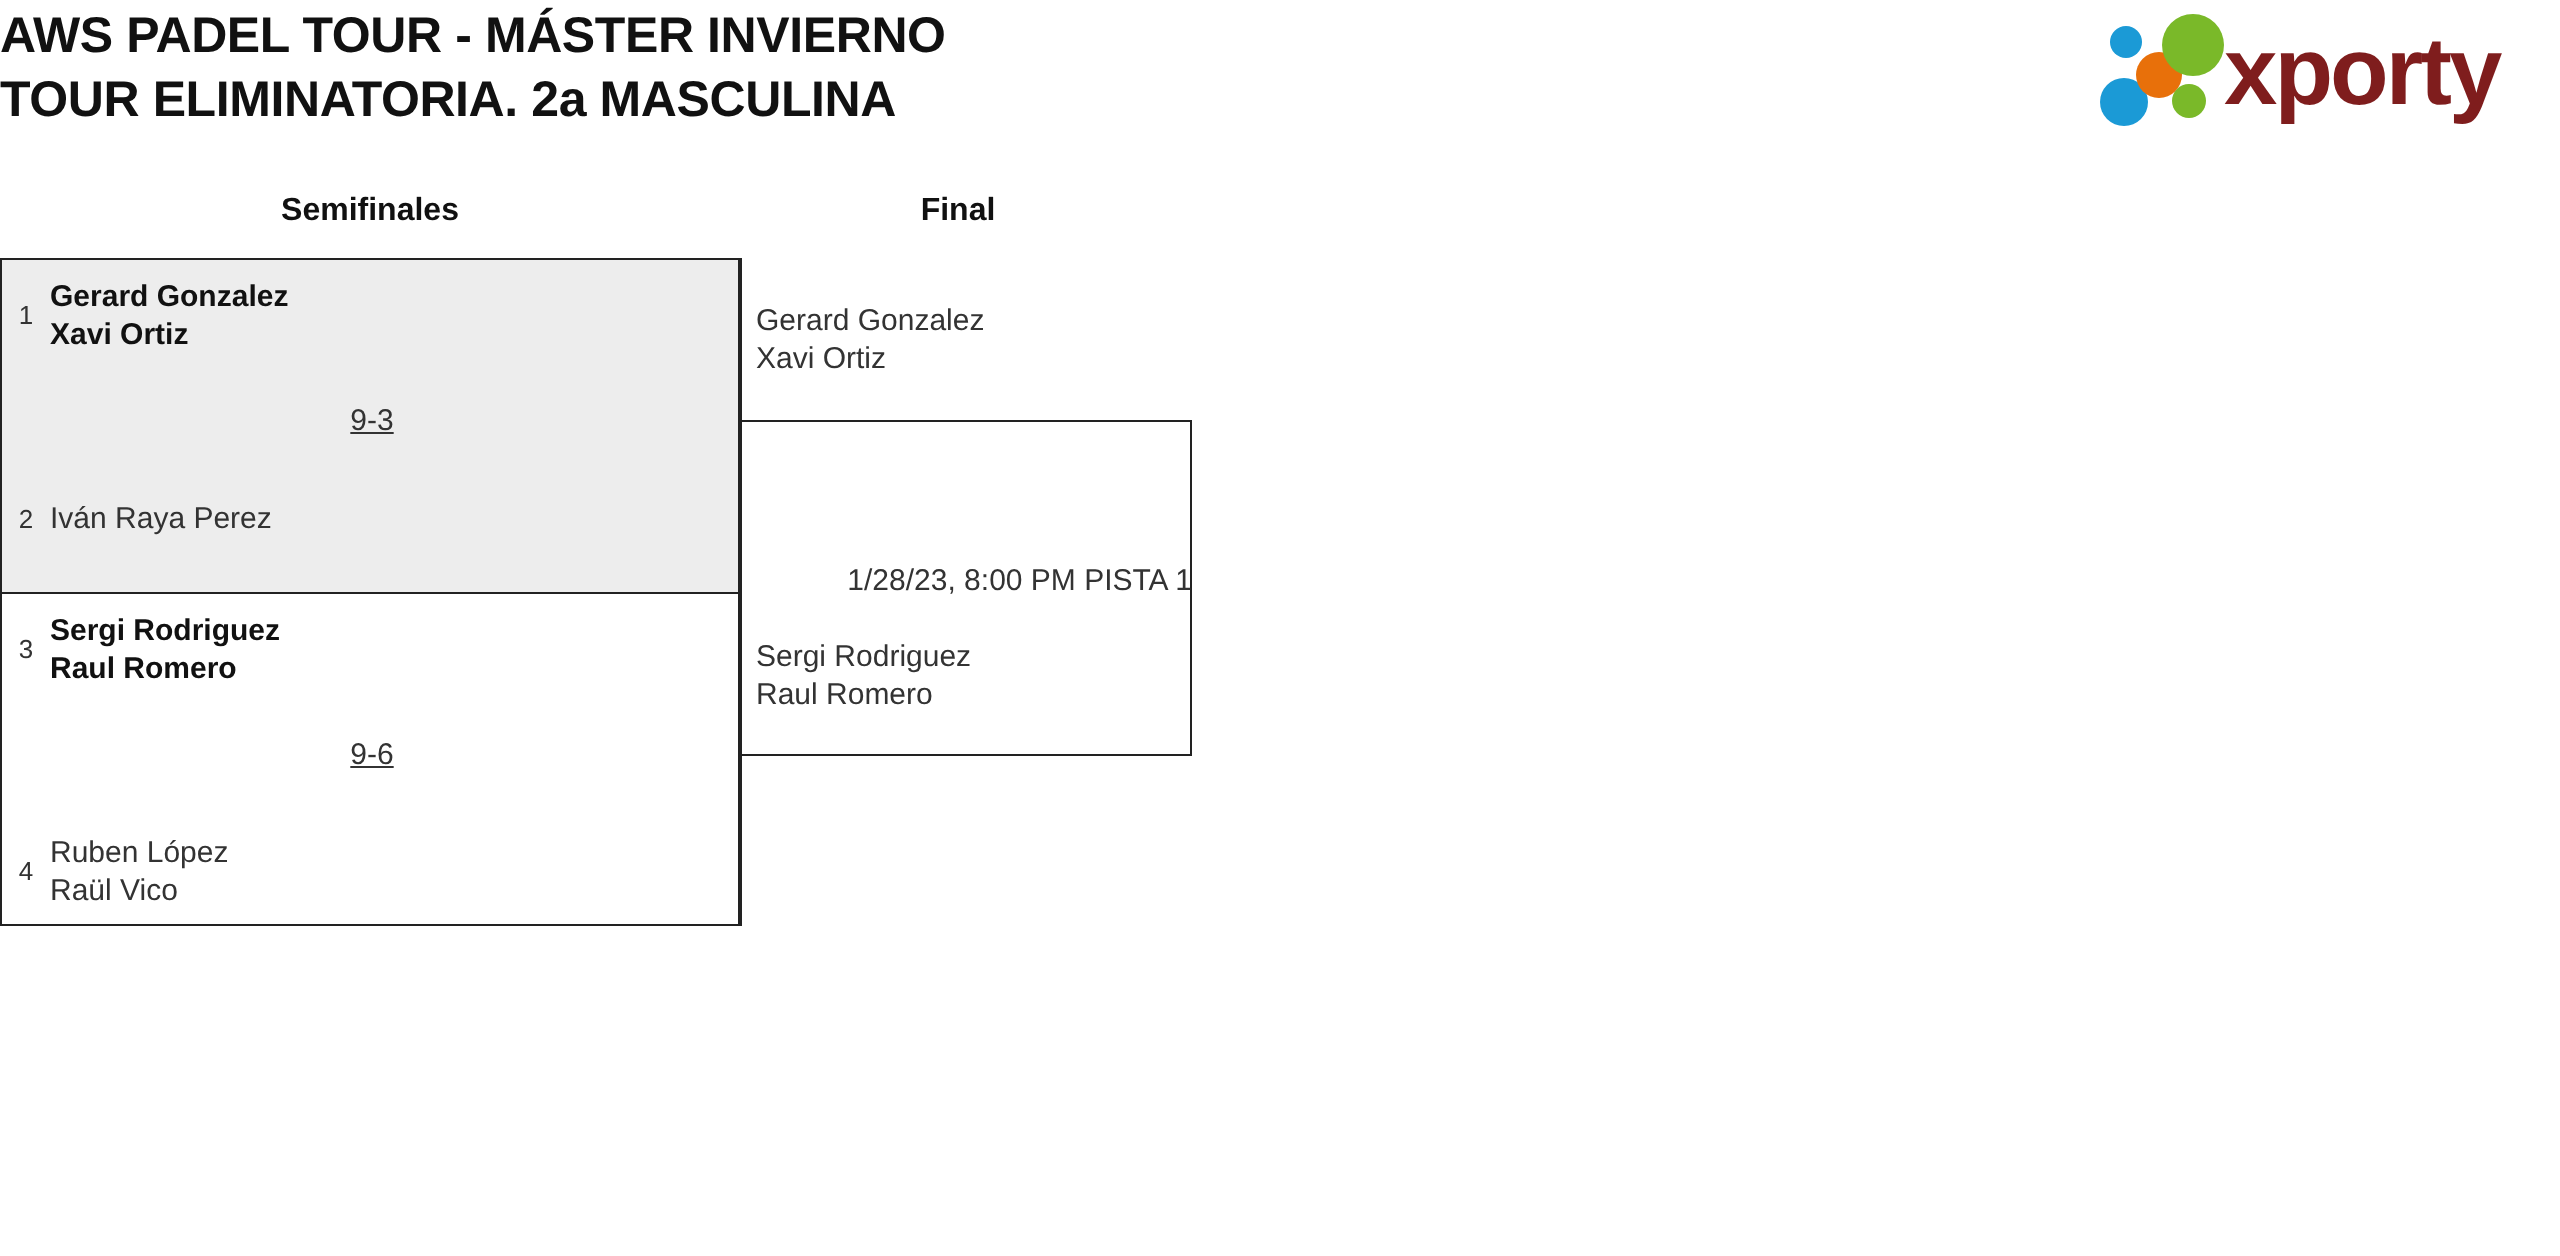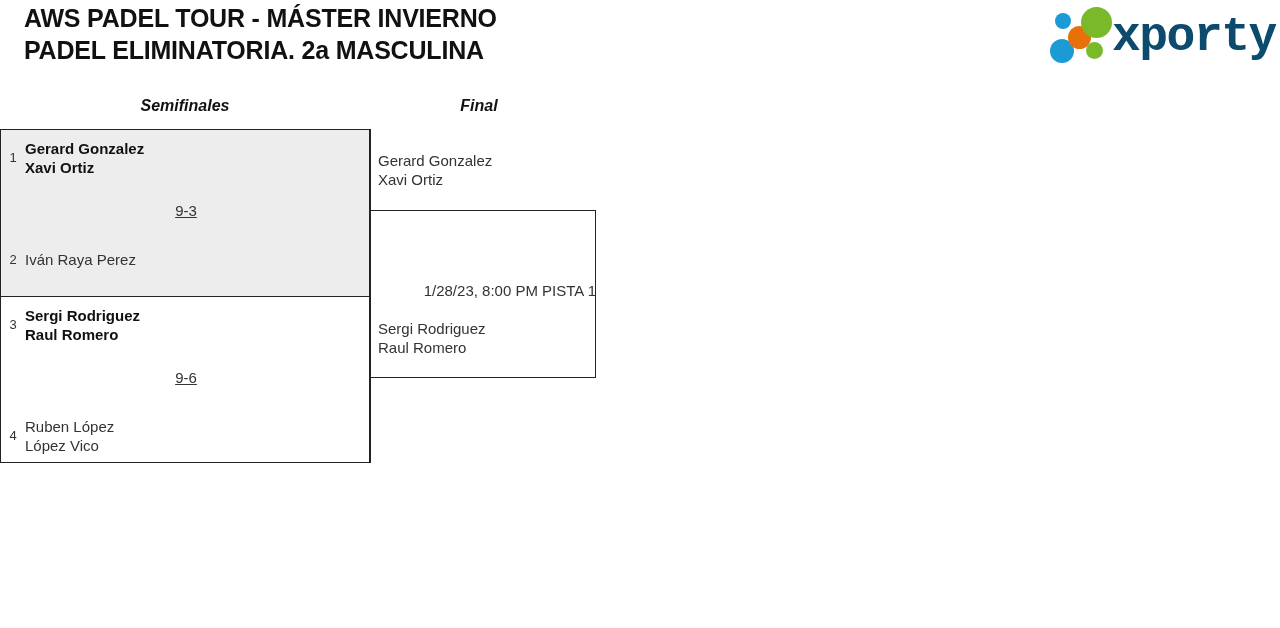--- a/index.html
+++ b/index.html
@@ -26,21 +26,20 @@
     top: 0; left: 0;
     width: 1280px;
     height: 80px;
   }
 
   .title-block {
     position: absolute;
     left: 0;
     top: 2px;
     width: 900px;
-    padding-left: 24px;
   }
 
   .title-line {
     font-size: 25px;
     font-weight: bold;
     line-height: 32px;
     letter-spacing: -0.2px;
     color: #111111;
     white-space: nowrap;
   }
@@ -90,21 +89,20 @@
     width: 1280px;
   }
 
   .round-header {
     position: absolute;
     font-size: 16px;
     font-weight: bold;
     color: #111111;
     text-align: center;
     top: 5px;
-    font-style: italic;
   }
   .round-header.semis { left: 0;   width: 370px; }
   .round-header.final { left: 366px; width: 226px; }
 
   
   .col-semis {
     position: absolute;
     left: 0;
     top: 37px;
     width: 370px;
@@ -212,32 +210,32 @@
   }
 </style>
 </head>
 <body>
 
 <div class="page">
 
   <div class="header">
     <div class="title-block">
       <div class="title-line">AWS PADEL TOUR - MÁSTER INVIERNO</div>
-      <div class="title-line">PADEL ELIMINATORIA. 2a MASCULINA</div>
+      <div class="title-line">TOUR ELIMINATORIA. 2a MASCULINA</div>
     </div>
 
     <div class="logo">
       <div class="logo-mark">
         <span class="dot dot-blue-top" style="background: rgb(27, 154, 214);"></span>
         <span class="dot dot-blue-bottom" style="background: rgb(27, 154, 214);"></span>
         <span class="dot dot-orange" style="background: rgb(232, 112, 10);"></span>
         <span class="dot dot-green-big" style="background: rgb(122, 185, 41);"></span>
         <span class="dot dot-green-small" style="background: rgb(122, 185, 41);"></span>
       </div>
-      <div class="logo-text" style="color: #0c4a6e; font-family: Liberation Mono, monospace;">xporty</div>
+      <div class="logo-text" style="color: #7f1d1d;">xporty</div>
     </div>
   </div>
 
   <div class="bracket">
 
     <div class="round-header semis">Semifinales</div>
     <div class="round-header final">Final</div>
 
     <div class="col-semis">
 
@@ -264,21 +262,21 @@
           <div class="players winner">
             <div>Sergi Rodriguez</div>
             <div>Raul Romero</div>
           </div>
         </div>
         <div class="score">9-6</div>
         <div class="team bottom">
           <div class="seed">4</div>
           <div class="players">
             <div>Ruben López</div>
-            <div>López Vico</div>
+            <div>Raül Vico</div>
           </div>
         </div>
       </div>
 
     </div>
 
     <div class="col-final">
       <div class="final-left-rail"></div>
 
       <div class="final-team top">

